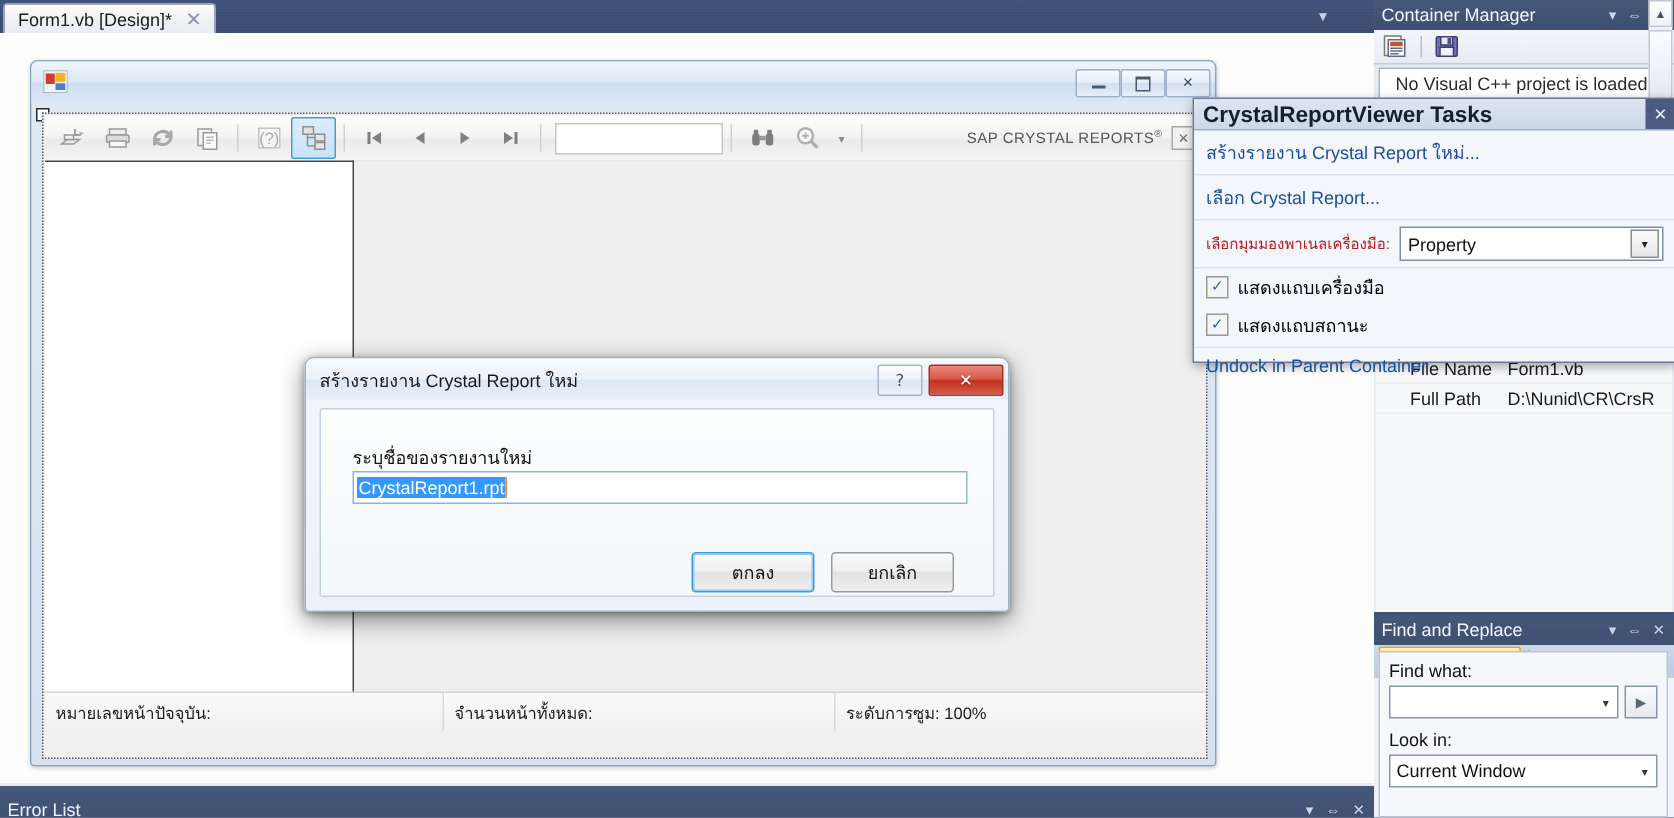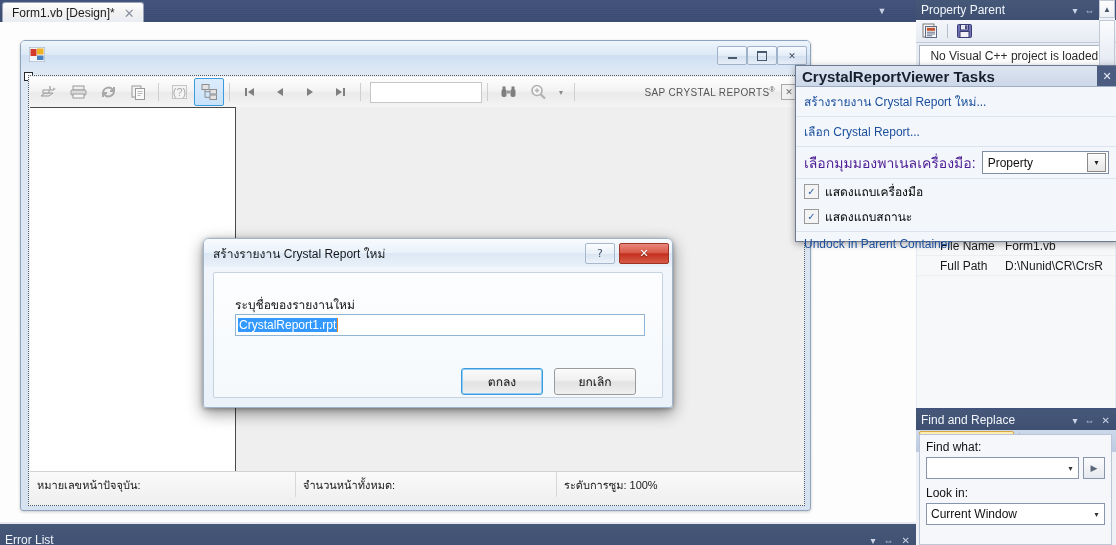--- a/index.html
+++ b/index.html
@@ -121,21 +121,21 @@
   #grouptree{
     position:absolute;left:1px;top:31px;width:205px;bottom:27px;
     background:#ffffff;border-right:1px solid #4a4a4a;
     border-top:1px solid #4a4a4a;
   }
   #page-area{
     position:absolute;left:207px;top:31px;right:1px;bottom:27px;
     background:#efefef;
   }
   #viewer-status{
-    position:absolute;left:1px;right:1px;bottom:8px;height:25px;
+    position:absolute;left:1px;right:1px;bottom:18px;height:25px;
     background:linear-gradient(180deg,#fafafa 0%,#f1f1f1 100%);
     border-top:1px solid #d2d2d2;
     display:flex;align-items:center;
   }
   .sb-cell{height:25px;display:flex;align-items:center;padding-left:7px;font-size:11px;color:#1b1b1b;}
   .sb-div{width:1px;height:25px;background:#d8d8d8;}
 
   
   #dialog{
     position:absolute;left:203px;top:216px;width:468px;height:168px;
@@ -243,21 +243,21 @@
   #tasks-close{
     margin-left:auto;width:20px;height:20px;background:#4b5c80;
     display:flex;align-items:center;justify-content:center;color:#e7ecf6;font-size:11px;
   }
   .task-row{
     padding:5px 8px;border-bottom:1px solid #dde3ec;font-size:12px;
   }
   .task-link{color:#1b4f9c;}
   .task-row.nb{border-bottom:none;}
   #task-combo-row{display:flex;align-items:center;padding:4px 8px;border-bottom:1px solid #dde3ec;}
-  #task-combo-row .lbl{font-size:14px;color:#4c1d95;}
+  #task-combo-row .lbl{font-size:10px;color:#b91c1c;}
   #task-combo{
     margin-left:6px;flex:1;height:21px;background:#fff;border:1px solid #7f8ea6;
     display:flex;align-items:center;padding-left:5px;font-size:12px;color:#111;
   }
   #task-combo .arrow{
     margin-left:auto;width:17px;height:17px;margin-right:2px;
     background:linear-gradient(180deg,#fcfcfc 0%,#e6e6e6 100%);
     border:1px solid #8a8a8a;display:flex;align-items:center;justify-content:center;
     font-size:8px;color:#222;
   }
@@ -486,21 +486,21 @@
       <span>▾</span>
       <span>⇔</span>
       <span>✕</span>
     </span>
   </div>
 
   <div id="rightdock">
 
     <div id="pm-body">
       <div class="dock-title">
-        <span>Property Parent</span>
+        <span>Container Manager</span>
         <span class="tools">
           <span>▾</span>
           <span>⇔</span>
           <span>✕</span>
         </span>
       </div>
 
       <div id="pm-toolbar">
         <svg width="17" height="16" viewBox="0 0 17 16">
           <rect x="1" y="1" width="11" height="13" fill="#f7f7f7" stroke="#7a7a7a"></rect>

